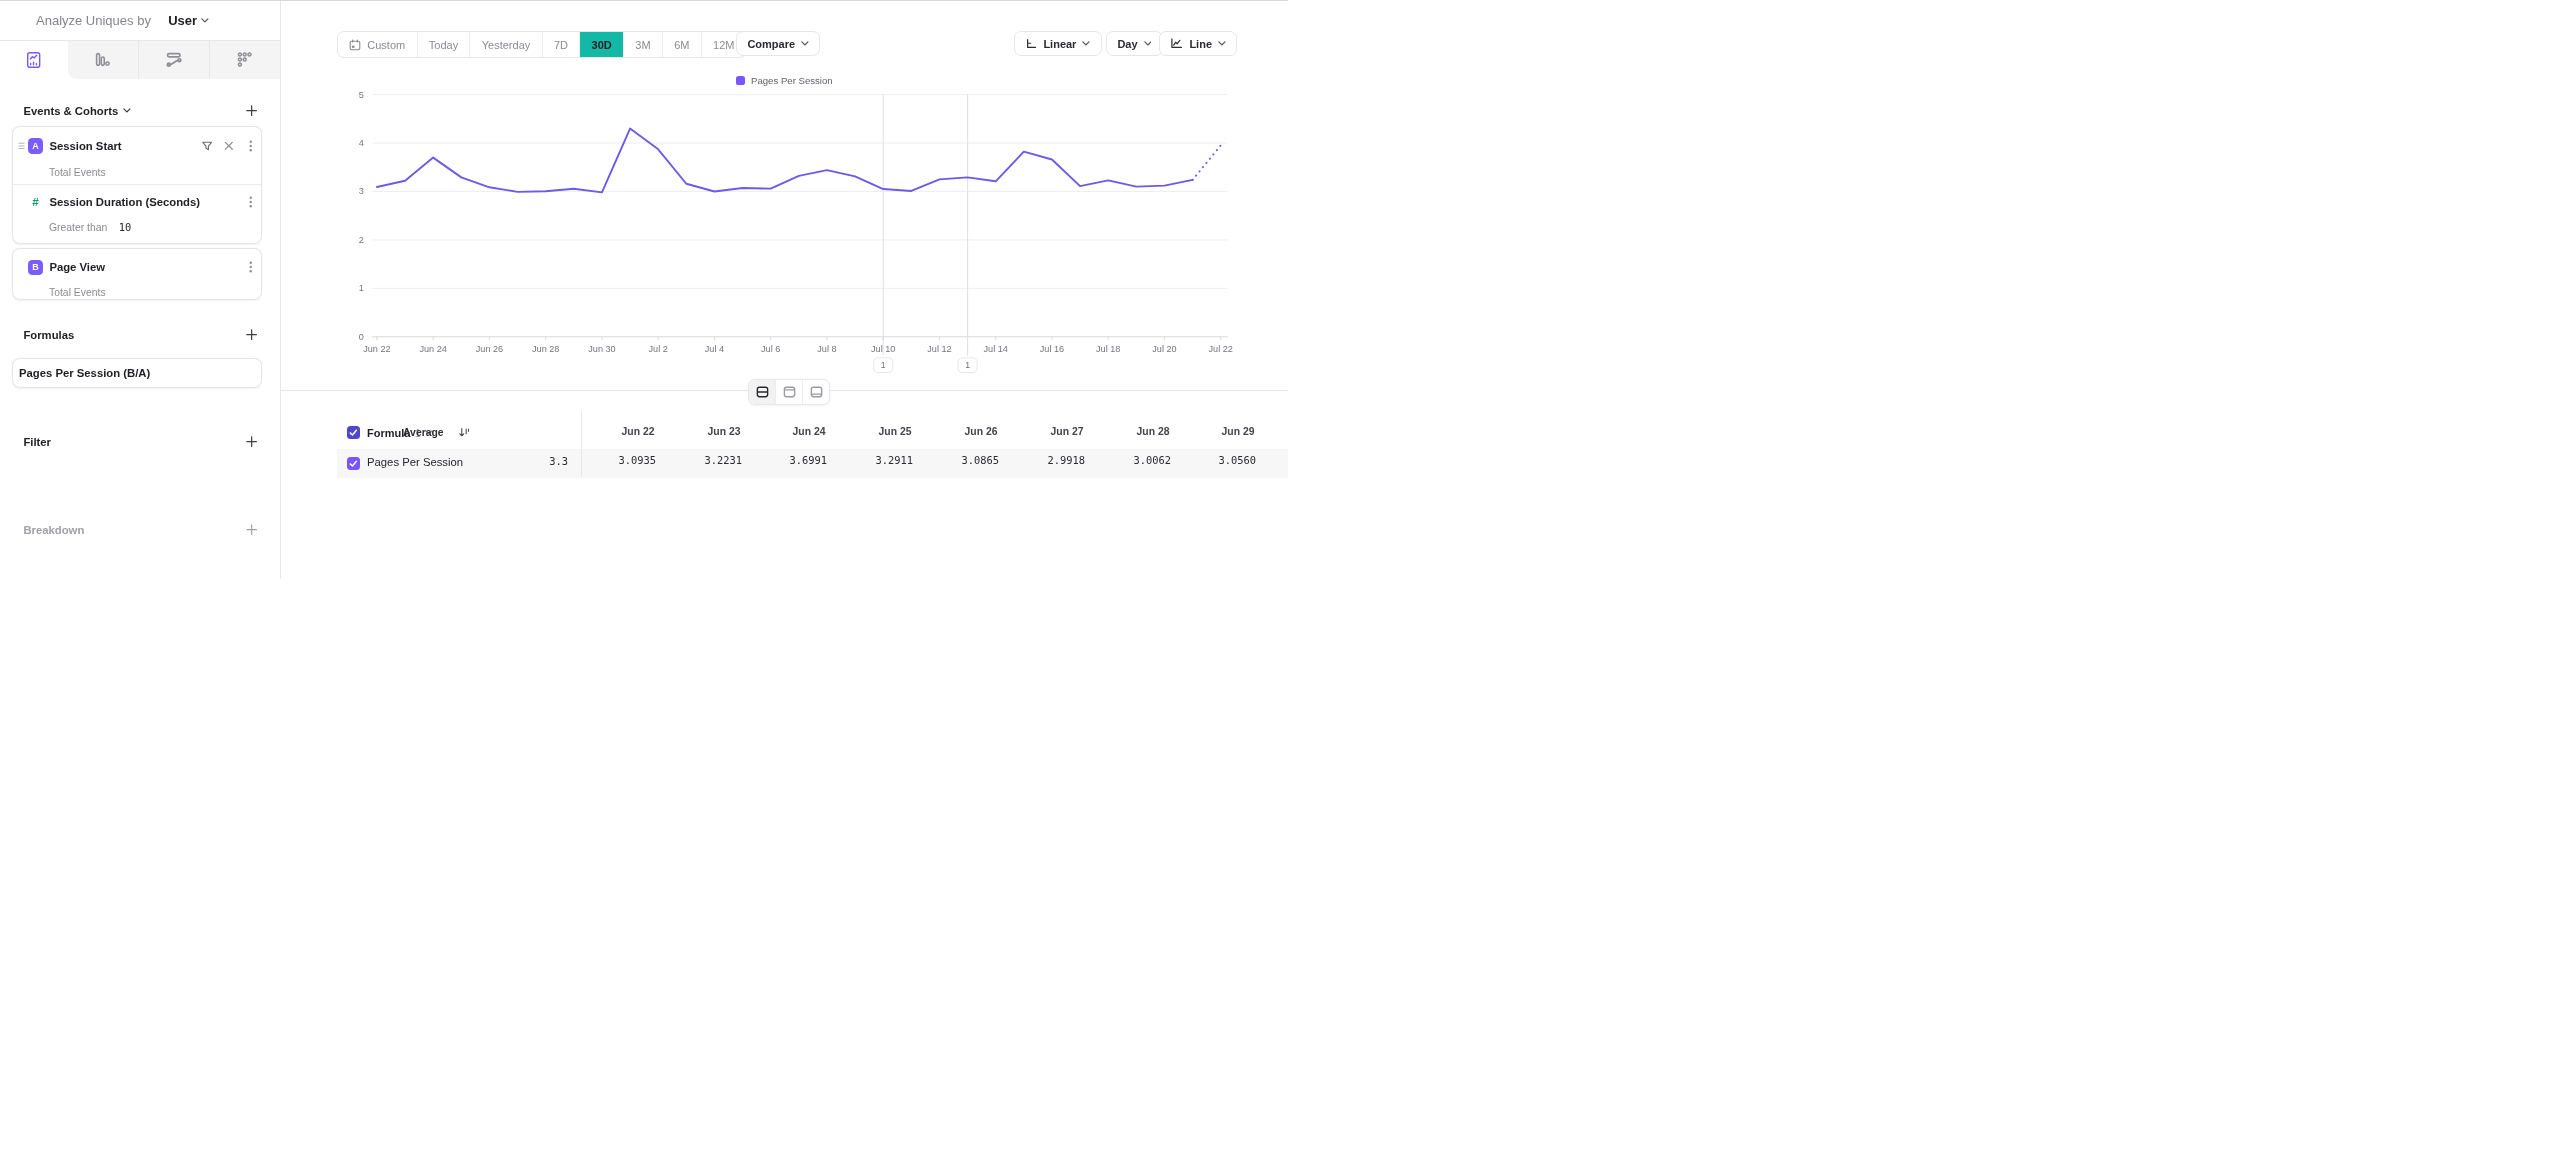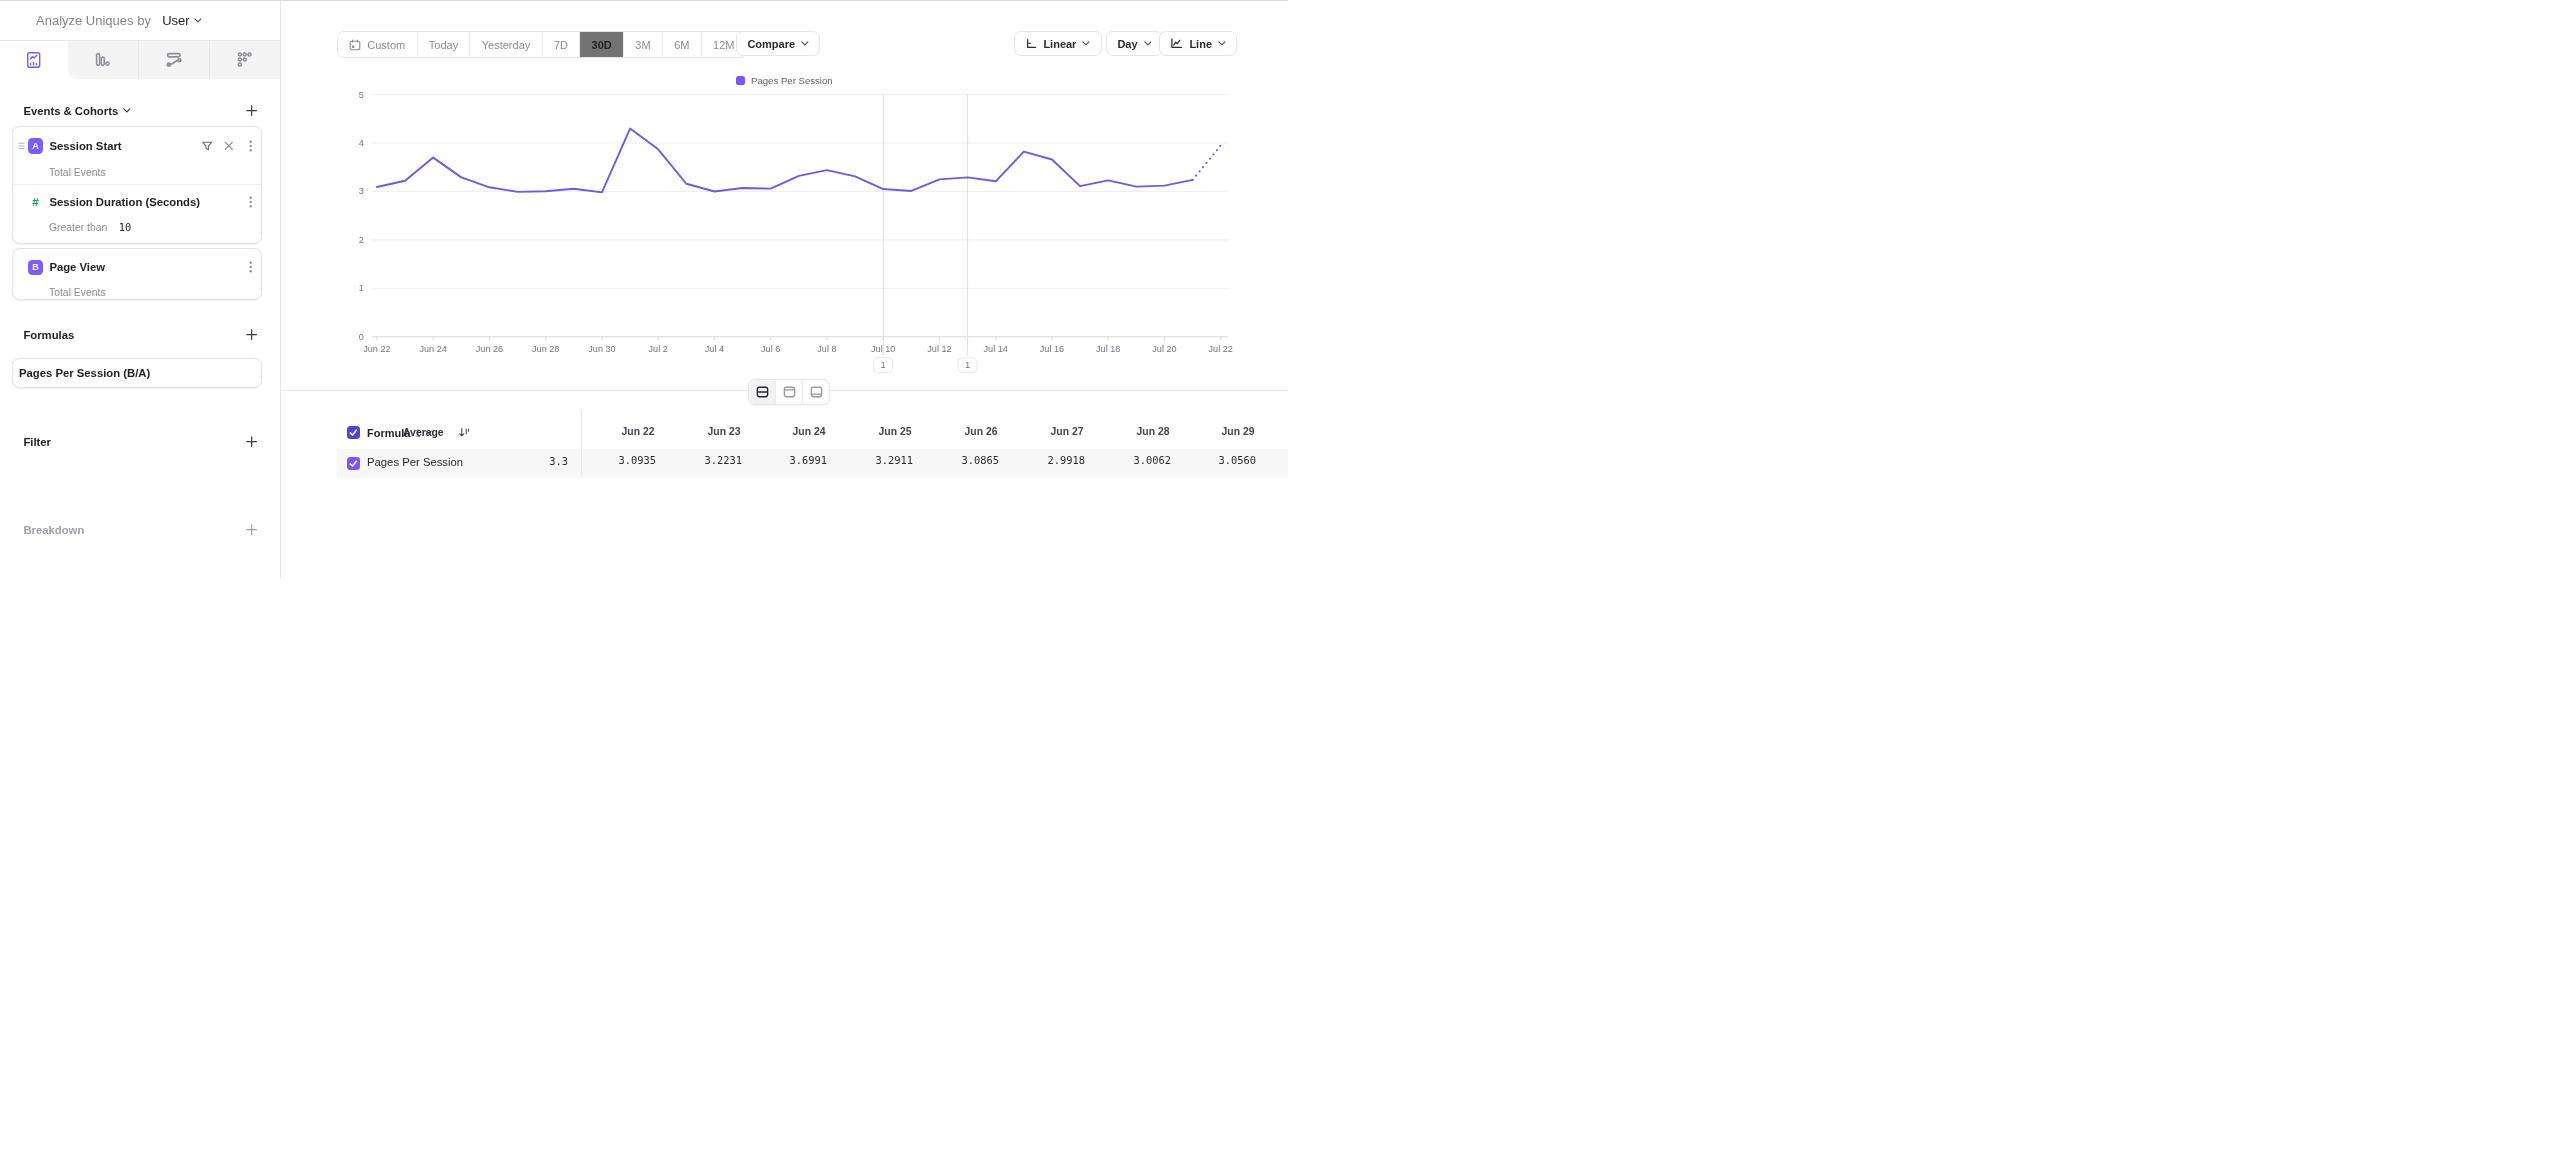--- a/index.html
+++ b/index.html
@@ -3,21 +3,21 @@
 <meta charset="utf-8">
 <style>
   html,body{margin:0;padding:0;background:#fff;}
   .page{position:relative;width:1288px;height:579px;background:#fff;overflow:hidden;
         font-family:"Liberation Sans",sans-serif;color:#1f1f24;border-top:0.9px solid #d9d9dd;}
   svg{display:block;}
   
   .sidebar{position:absolute;left:0;top:0;width:281px;height:578px;border-right:0.9px solid #e7e7ea;background:#fff;box-sizing:border-box;}
   .sb-head{height:39px;border-bottom:0.9px solid #e7e7ea;display:flex;align-items:center;padding-left:36px;gap:4.3px;font-size:13px;}
   .sb-head .muted{color:#85858e;}
-  .sb-head .strong{color:#1f1f24;font-weight:400;margin-left:7px;}
+  .sb-head .strong{color:#1f1f24;font-weight:700;margin-left:13px;}
   .sb-tabs{display:flex;height:38px;}
   .sb-tab{width:70px;display:flex;align-items:center;justify-content:center;color:#7856ff;}
   .gray-group{display:flex;background:#f4f4f5;border-radius:0 0 0 8.7px;}
   .gray-group .sb-tab{color:#8f8f97;}
   .gray-group .sb-tab + .sb-tab{border-left:0.9px solid #e7e7ea;}
   .sec{position:absolute;left:23.4px;width:234px;display:flex;justify-content:space-between;align-items:center;
        font-size:11.3px;font-weight:700;color:#1f1f24;height:17.4px;}
   .sec .plus{color:#3c3c44;}
   .sec.disabled, .sec.disabled .plus{color:#9fa0a8;}
   .card{position:absolute;left:12px;width:250px;background:#fff;border:0.9px solid #e5e5e8;border-radius:7.8px;
@@ -34,21 +34,21 @@
   .mini-icon{position:absolute;display:flex;align-items:center;justify-content:center;width:15.6px;height:15.6px;color:#70707a;}
   .mono{font-family:"DejaVu Sans Mono",monospace;}
   .opval{color:#26262c;margin-left:11.3px;font-size:10.4px;}
   .urlval{color:#4b4b53;margin-left:9.6px;}
   
   .main{position:absolute;left:281px;top:0;width:1007px;height:578px;}
   .range-ctl{position:absolute;left:56px;top:30px;height:25px;display:flex;align-items:stretch;
              border:0.9px solid #e6e6e9;border-radius:7px;background:#fff;overflow:hidden;}
   .range-item{display:flex;align-items:center;gap:6px;padding:0 11.3px;font-size:11px;color:#8b8b93;cursor:default;}
   .range-item + .range-item{border-left:0.9px solid #ececef;}
-  .range-item.active{background:#737373;color:#1f1f24;font-weight:700;}
+  .range-item.active{background:#14b8a6;color:#1f1f24;font-weight:700;}
   .btn{position:absolute;top:30px;height:25px;border:0.9px solid #e6e6e9;border-radius:7px;background:#fff;
        display:flex;align-items:center;gap:6px;padding:0 10.4px;font-size:11px;font-weight:600;color:#2b2b31;box-sizing:border-box;}
   .chev{color:#8b8b93;}
   .legend{position:absolute;left:0;right:0;top:74px;display:flex;justify-content:center;align-items:center;gap:6px;
           font-size:9.6px;color:#62626a;}
   .legend .swatch{width:8.7px;height:8.7px;border-radius:2.6px;}
   .hdiv{position:absolute;left:0;right:0;top:389px;height:0.9px;background:#e8e8ea;}
   .toggle{position:absolute;left:467px;top:378px;height:24px;display:flex;background:#fff;border:0.9px solid #e8e8ea;
           border-radius:7px;box-shadow:0 0.9px 2.6px rgba(0,0,0,0.05);overflow:hidden;z-index:3;}
   .tg{width:26px;display:flex;align-items:center;justify-content:center;color:#9a9aa2;}

